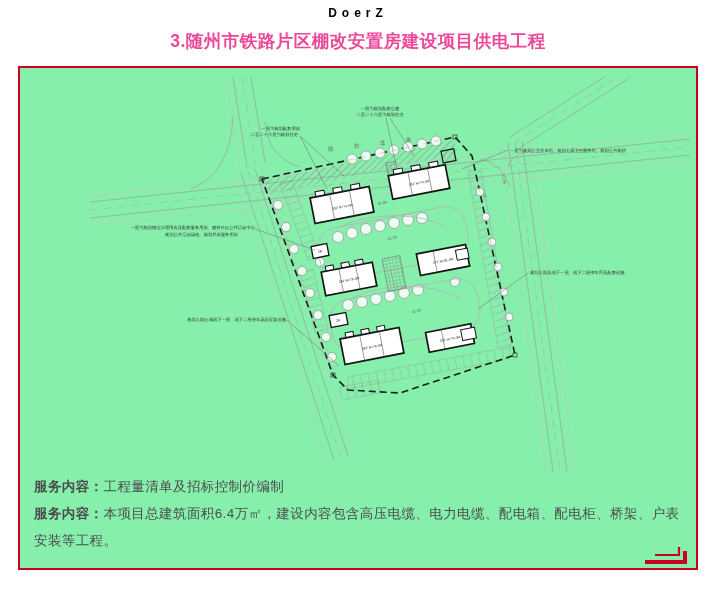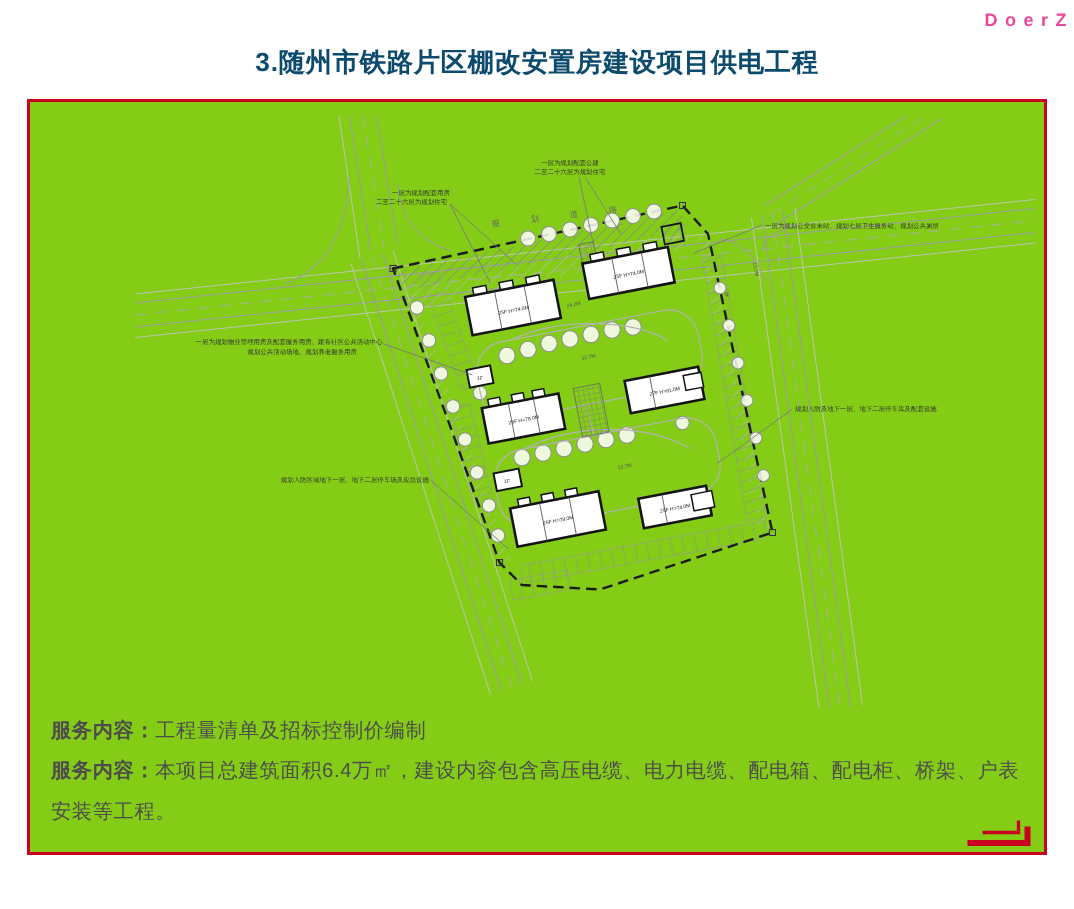--- a/index.html
+++ b/index.html
@@ -1,23 +1,23 @@
 <!DOCTYPE html>
 <html><head>
 <meta charset="utf-8">
 <style>
   html,body{margin:0;padding:0;background:#ffffff;}
   .page{position:relative;width:716px;height:606px;background:#ffffff;overflow:hidden;
         font-family:"Liberation Sans", sans-serif;}
-  .watermark{position:absolute;top:6px;left:0;width:100%;text-align:right;
-        font-size:12px;font-weight:bold;letter-spacing:5px;color:#ec4899;}
+  .watermark{position:absolute;top:6px;left:0;width:100%;text-align:center;
+        font-size:12px;font-weight:bold;letter-spacing:5px;color:#000000;}
   .page-title{position:absolute;top:29px;left:0;width:100%;text-align:center;
-        font-size:17.5px;font-weight:bold;color:#0c4a6e;letter-spacing:0.5px;}
+        font-size:17.5px;font-weight:bold;color:#ec4899;letter-spacing:0.5px;}
   .frame{position:absolute;left:18px;top:66px;width:680px;height:504px;
-        border:2px solid #C9001F;background:#84cc16;box-sizing:border-box;}
+        border:2px solid #C9001F;background:#86efac;box-sizing:border-box;}
   .plan-svg{position:absolute;left:70px;top:9px;width:600px;height:395px;}
   .footer{position:absolute;left:14px;top:405px;width:654px;color:#4D4D4D;
         font-size:13.5px;line-height:27px;letter-spacing:0.4px;}
   .footer .lbl{font-weight:bold;}
   .footer p{margin:0;}
   .corner-icon{position:absolute;right:6px;bottom:3px;width:48px;height:20px;}
   
   .road{stroke:#9d9d9d;stroke-width:0.7;fill:none;}
   .road-light{stroke:#c4c4c4;stroke-width:0.6;fill:none;}
   .road-center{stroke:#ababab;stroke-width:0.6;fill:none;stroke-dasharray:8 6;}

